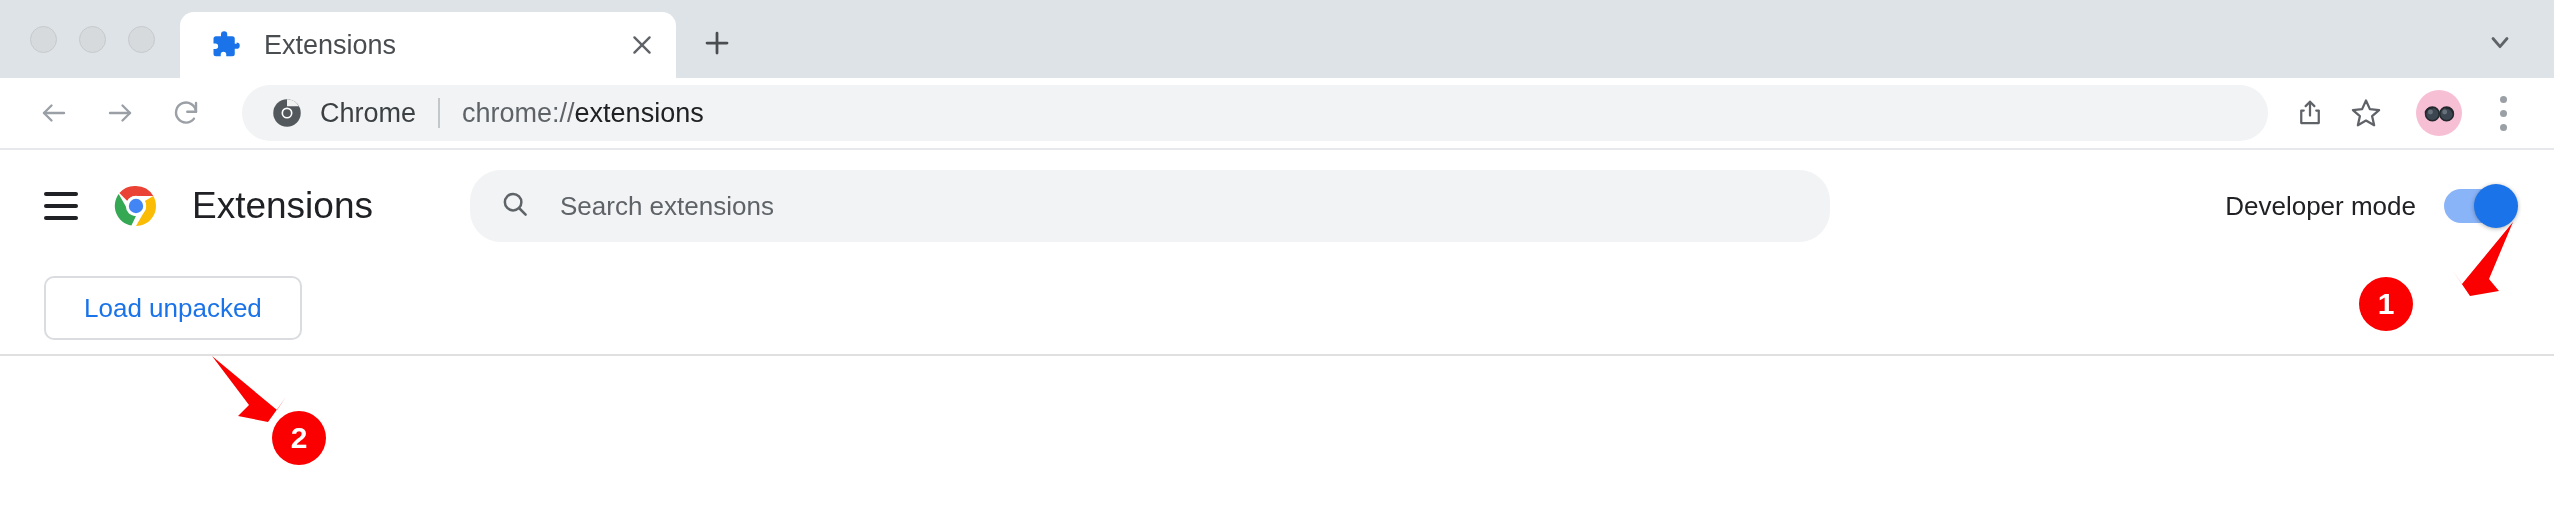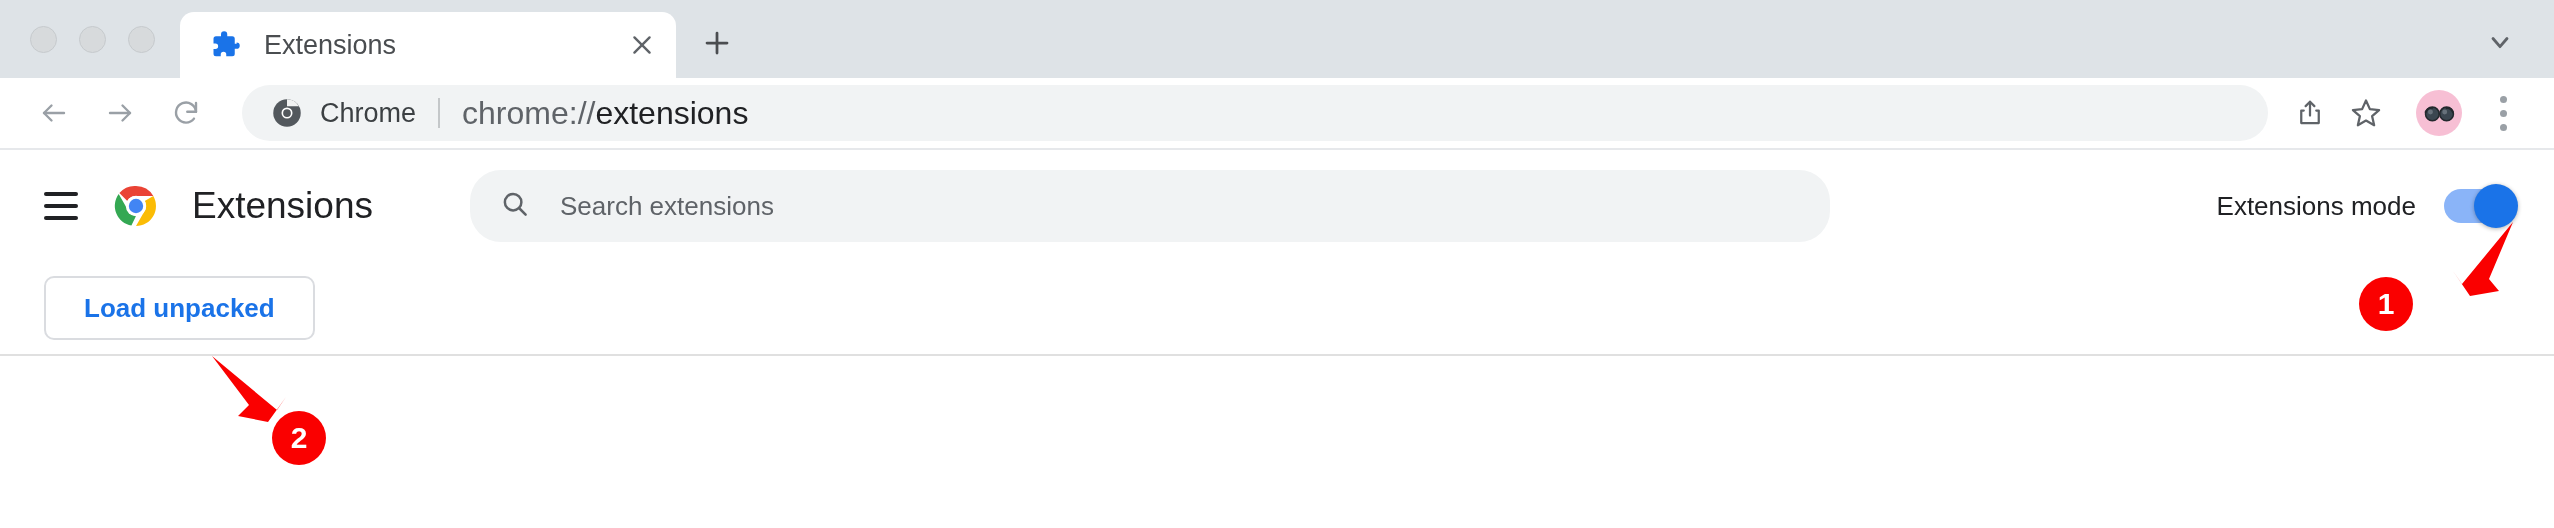--- a/index.html
+++ b/index.html
@@ -150,21 +150,21 @@
     white-space: nowrap;
   }
   .omni-sep {
     width: 2px;
     height: 30px;
     background: #c4c7c9;
     margin: 0 22px;
     flex: 0 0 auto;
   }
   .omni-url {
-    font-size: 32px;
+    font-size: 27px;
     white-space: nowrap;
     overflow: hidden;
     flex: 1 1 auto;
     min-width: 0;
   }
   .omni-url .scheme { color: #5f6368; }
   .omni-url .host { color: #202124; }
   .omni-action {
     width: 56px;
     height: 56px;
@@ -312,21 +312,21 @@
     height: 92px;
   }
   .ext-btn {
     height: 64px;
     border: 2px solid #dadce0;
     border-radius: 10px;
     background: #ffffff;
     color: #1a73e8;
     font-family: "Liberation Sans", sans-serif;
     font-size: 26px;
-    font-weight: bold;
+    font-weight: normal;
     padding: 0 38px;
     cursor: pointer;
     white-space: nowrap;
   }
   .divider {
     height: 2px;
     background: #e0e0e0;
     width: 100%;
   }
 
@@ -493,21 +493,21 @@
       <span>
         <svg width="30" height="30" viewBox="0 0 24 24" fill="none" stroke="#5f6368" stroke-width="2" stroke-linecap="round">
           <circle cx="10.5" cy="10.5" r="6.6"></circle>
             <line x1="15.4" y1="15.4" x2="20.5" y2="20.5"></line>
         </svg>
       </span>
       <input class="search-input" type="text" placeholder="Search extensions" style="">
     </div>
 
     <div class="devmode-area">
-      <span class="devmode-label">Extensions mode</span>
+      <span class="devmode-label">Developer mode</span>
       <span class="toggle">
         <span class="toggle-knob"></span>
       </span>
     </div>
   </div>
 
   <div class="ext-actions">
     <button class="ext-btn">Load unpacked</button>
   </div>
 

